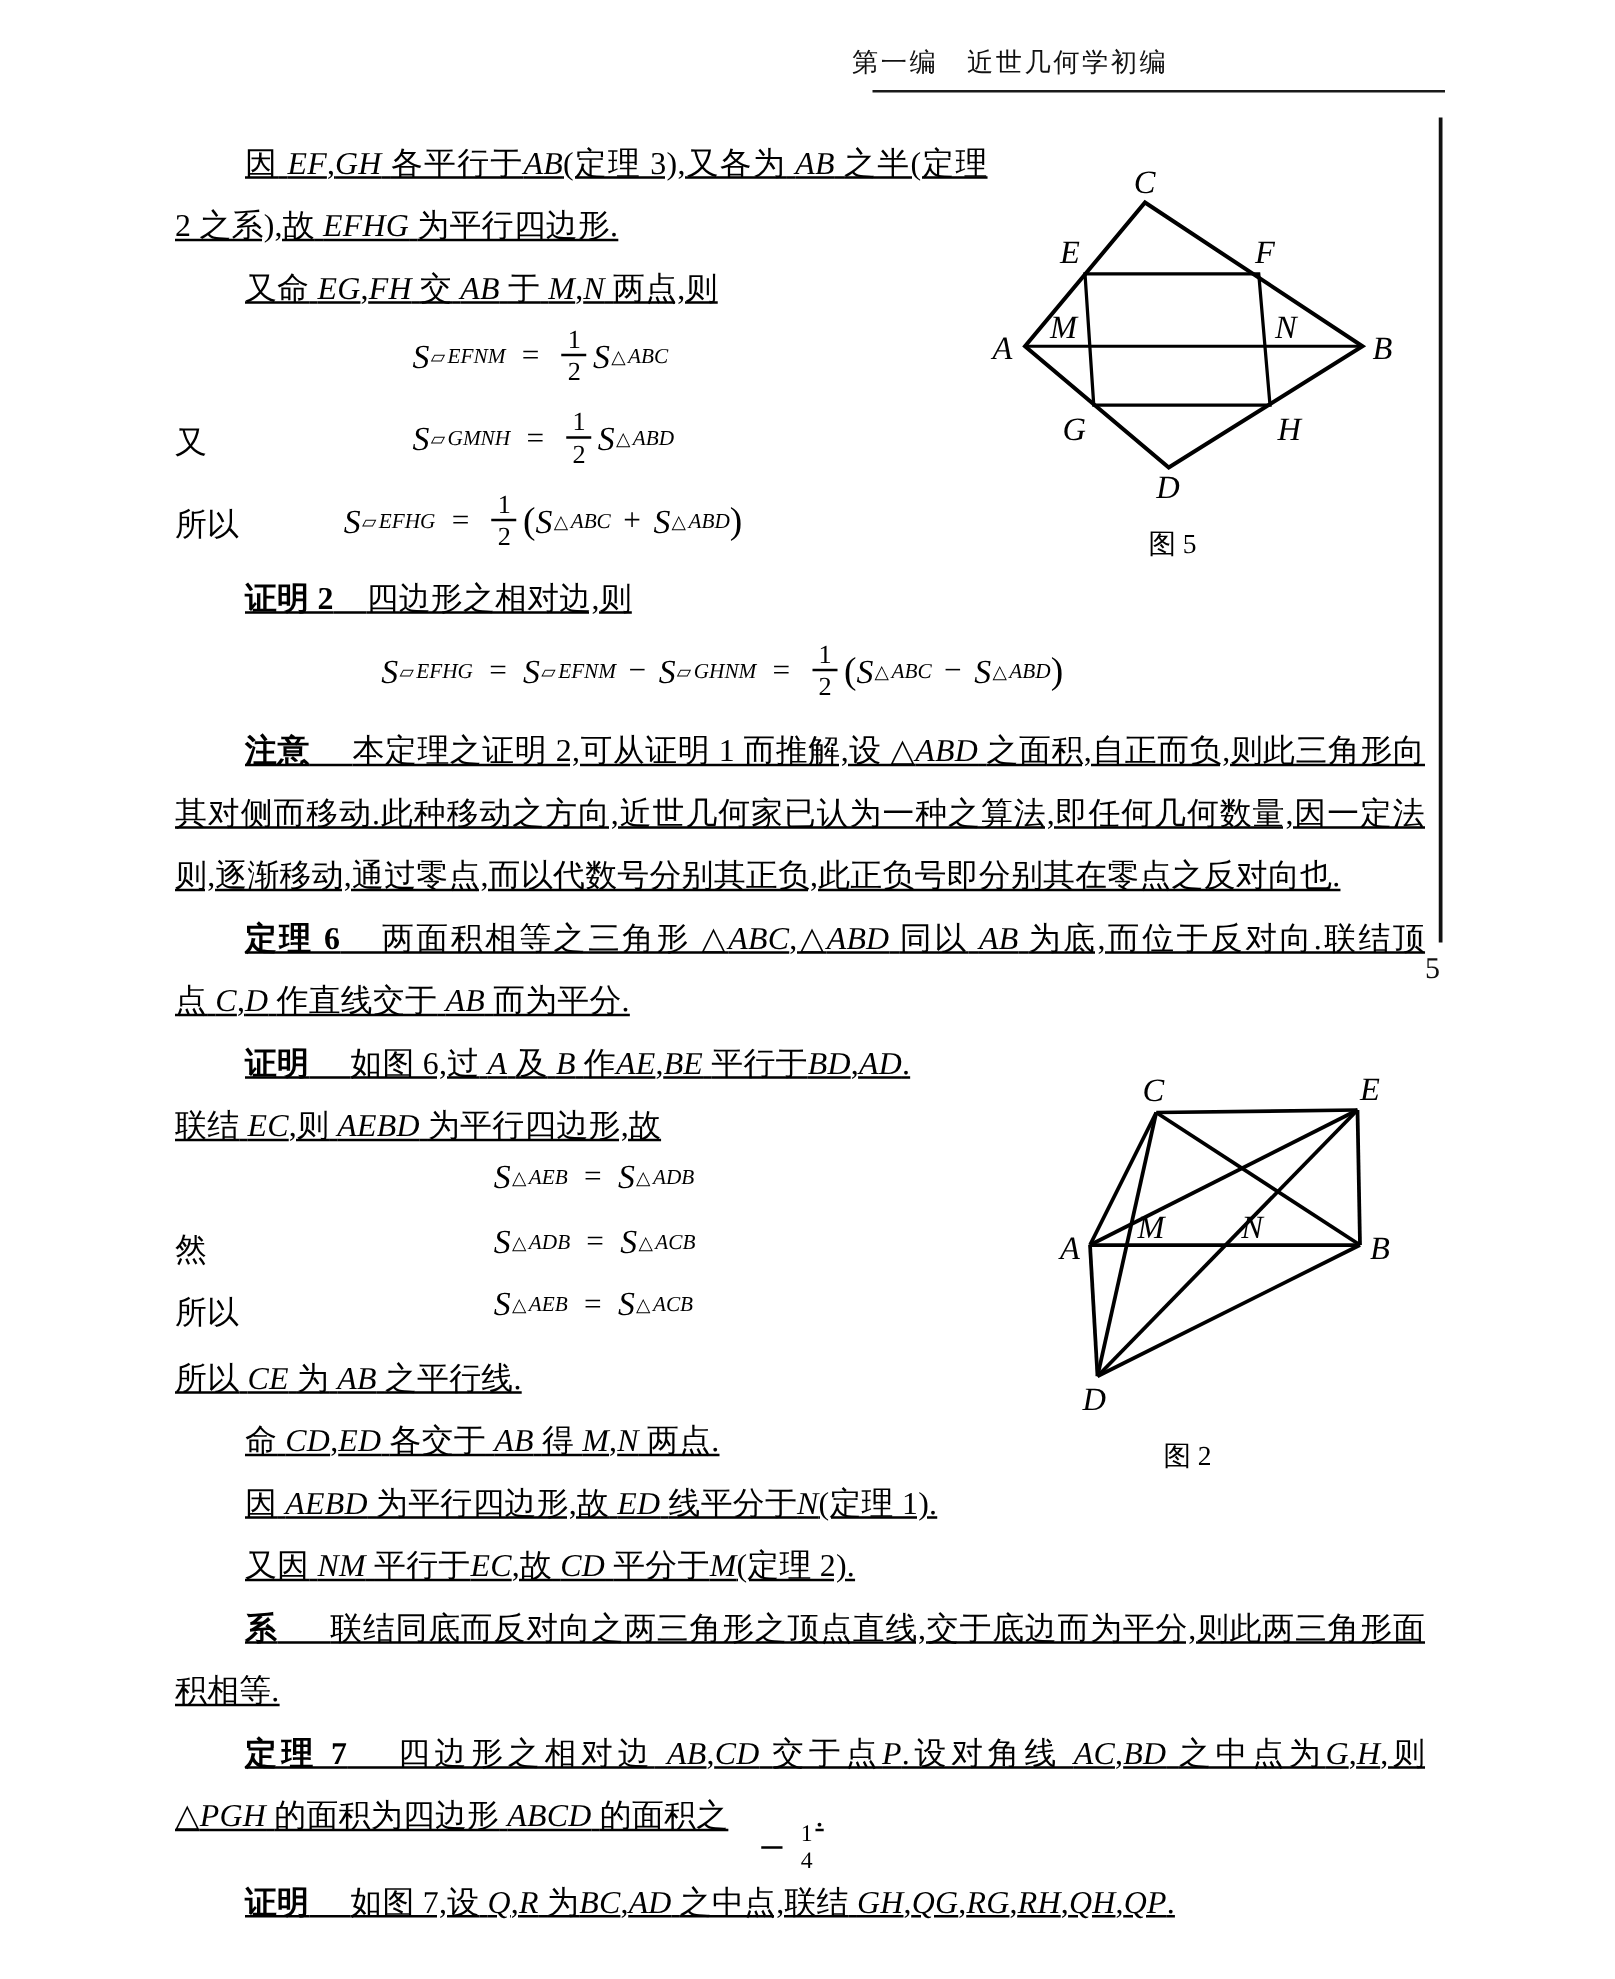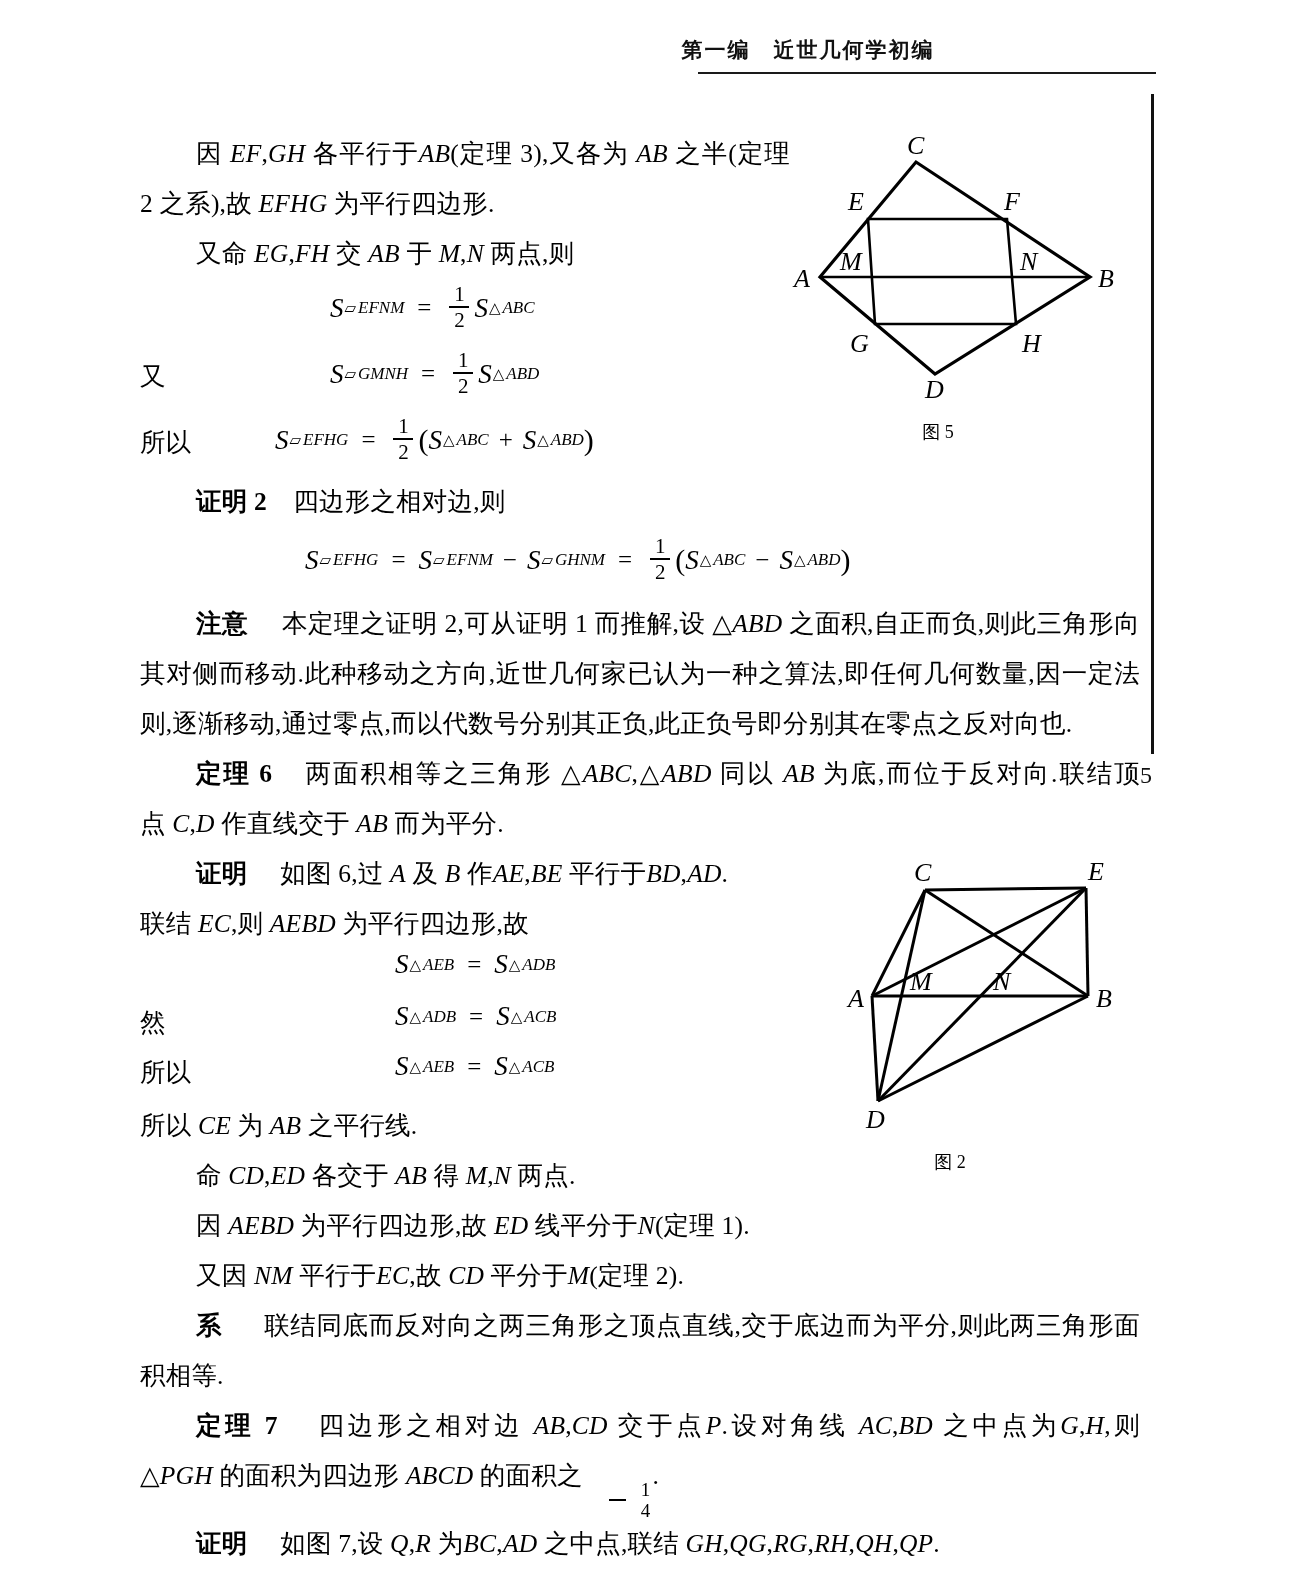--- a/index.html
+++ b/index.html
@@ -7,21 +7,20 @@
     width:1292px;height:1583px;background:#ffffff;
     font-family:"Liberation Serif","DejaVu Serif",serif;
     color:#000;position:relative;overflow:hidden;
   }
   .page{position:absolute;inset:0;}
 
   
   .header{
     position:absolute;left:0;top:36px;width:1092px;
     text-align:center;
-    font-weight:bold;
   }
   .header-inner{
     display:inline-block;position:relative;left:262px;
   }
   .header-title{
     font-size:21px;letter-spacing:2px;color:#111;
     font-family:"Liberation Serif","DejaVu Serif",serif;
     white-space:pre;
   }
   .header-rule{
@@ -32,21 +31,21 @@
   .v-rule{
     position:absolute;left:1151px;top:94px;width:3px;height:660px;
     background:#111;
   }
   .folio{
     position:absolute;left:1140px;top:762px;font-size:24px;color:#111;
   }
 
   
   .col{
-    position:absolute;left:140px;top:129px;width:1000px;
+    position:absolute;left:140px;top:106px;width:1000px;text-decoration:underline;
   }
   p.tx{
     margin:0;
     font-size:25.5px;
     line-height:50px;
     text-align:justify;
     text-justify:inter-character;
     letter-spacing:0.2px;
     white-space:normal;
   }
@@ -94,21 +93,21 @@
     display:inline-flex;flex-direction:column;align-items:center;
     vertical-align:-12px;margin:0 2px;
   }
   .fracsm .num{font-size:19px;line-height:17px;}
   .fracsm .bar{width:17px;height:2px;background:#000;margin:1px 0;}
   .fracsm .den{font-size:19px;line-height:17px;}
 
   
   .fig{position:absolute;}
   .figcap{
-    position:absolute;text-align:center;font-size:18px;width:120px;
+    position:absolute;text-align:center;font-size:22px;width:120px;
   }
   svg{display:block;}
   svg text{font-family:"Liberation Serif","DejaVu Serif",serif;font-style:italic;font-size:26px;}
 </style>
 </head>
 <body>
 
 <div class="page">
 
   <div class="header">

